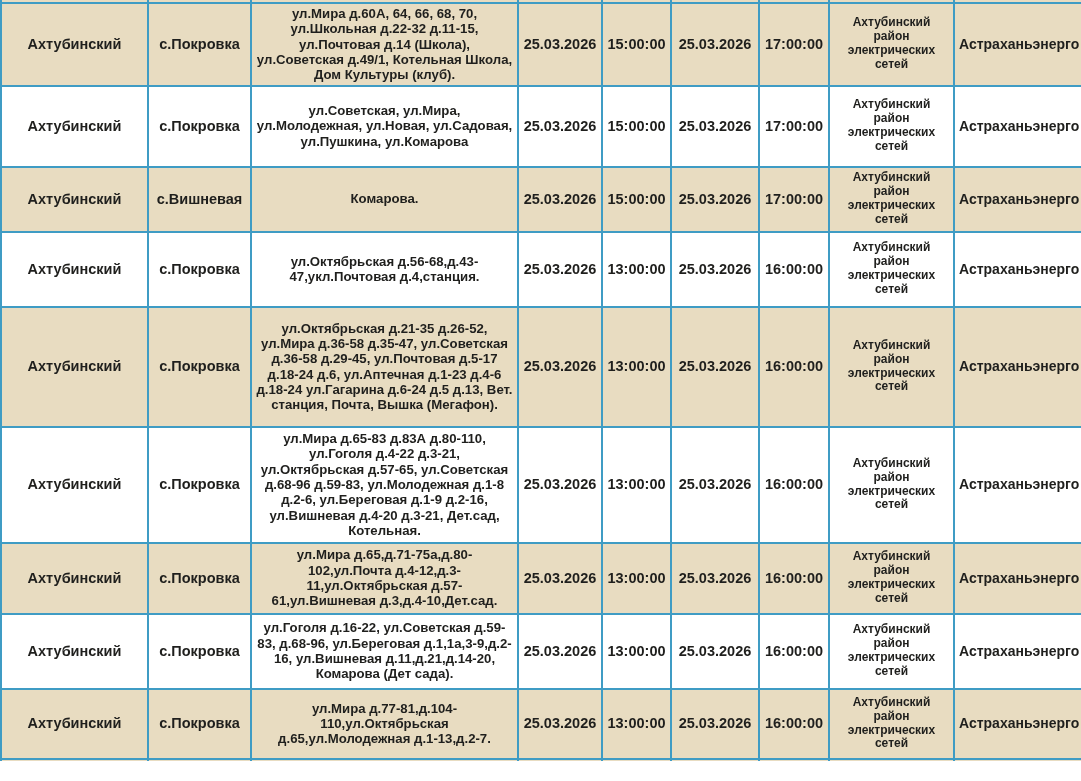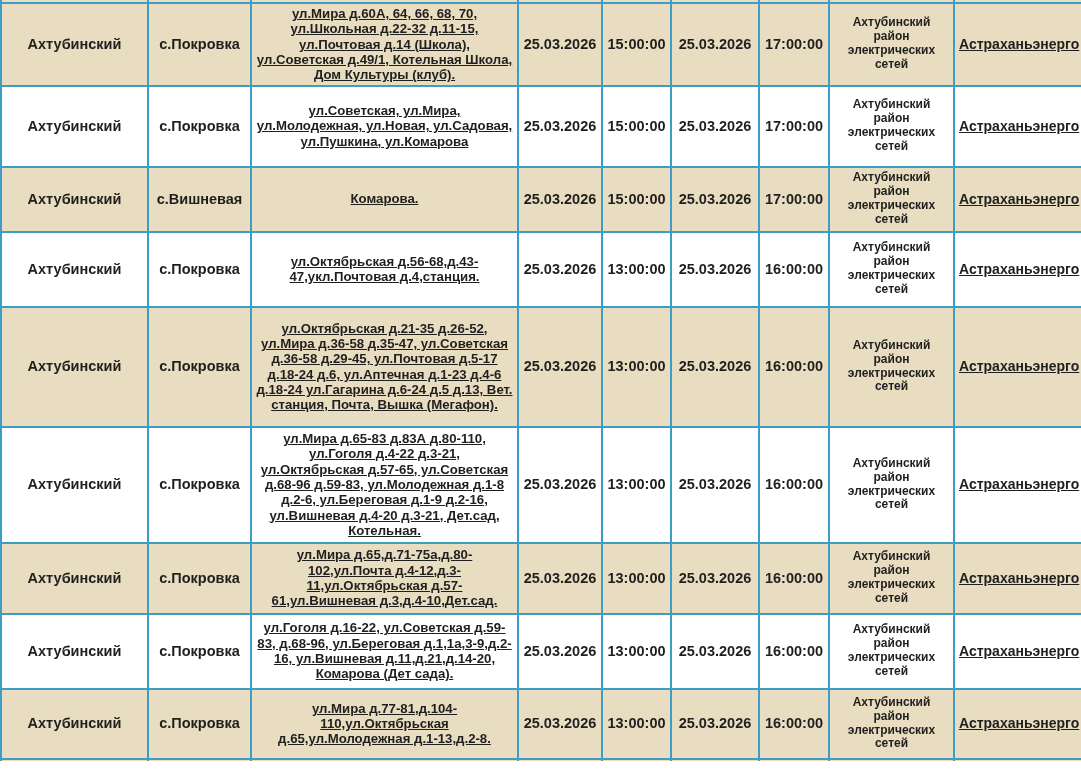--- a/index.html
+++ b/index.html
@@ -20,23 +20,23 @@
   table.schedule td {
     border: 2px solid var(--border-color, #3f9cc4);
     text-align: center;
     vertical-align: middle;
     padding: 2px 4px;
     line-height: 1.16;
     overflow: hidden;
   }
   tr.beige td { background: var(--beige, #e8dcc1); }
   tr.white td { background: var(--white, #ffffff); }
-  td.addr { font-size: 13.2px; line-height: 1.08; padding: 2px 7px; text-decoration: underline; }
+  td.addr { font-size: 13.2px; line-height: 1.08; padding: 2px 7px; }
   td.org  { font-size: 12px;  line-height: 1.18; padding: 2px 6px; }
-  td.co   { font-size: 14px;  white-space: nowrap; text-decoration: underline; }
+  td.co   { font-size: 14px;  white-space: nowrap; }
   tr.cut-top td    { padding: 0; height: 2px; border-top: none; }
   tr.cut-bottom td { padding: 0; height: 1px; border-bottom: none; }
 </style>
 </head>
 <body>
 
 <div class="table-wrap">
   <table class="schedule">
     <colgroup>
       <col style="width:147px">
@@ -145,21 +145,21 @@
           <td>25.03.2026</td>
           <td>13:00:00</td>
           <td>25.03.2026</td>
           <td>16:00:00</td>
           <td class="org">Ахтубинский район электрических сетей</td>
           <td class="co">Астраханьэнерго</td>
         </tr>
         <tr class="beige" style="height: 70px;">
           <td>Ахтубинский</td>
           <td>с.Покровка</td>
-          <td class="addr">ул.Мира д.77-81,д.104-110,ул.Октябрьская д.65,ул.Молодежная д.1-13,д.2-8.</td>
+          <td class="addr">ул.Мира д.77-81,д.104-110,ул.Октябрьская д.65,ул.Молодежная д.1-13,д.2-7.</td>
           <td>25.03.2026</td>
           <td>13:00:00</td>
           <td>25.03.2026</td>
           <td>16:00:00</td>
           <td class="org">Ахтубинский район электрических сетей</td>
           <td class="co">Астраханьэнерго</td>
         </tr>
         <tr class="cut-bottom beige">
           <td></td>
           <td></td>

